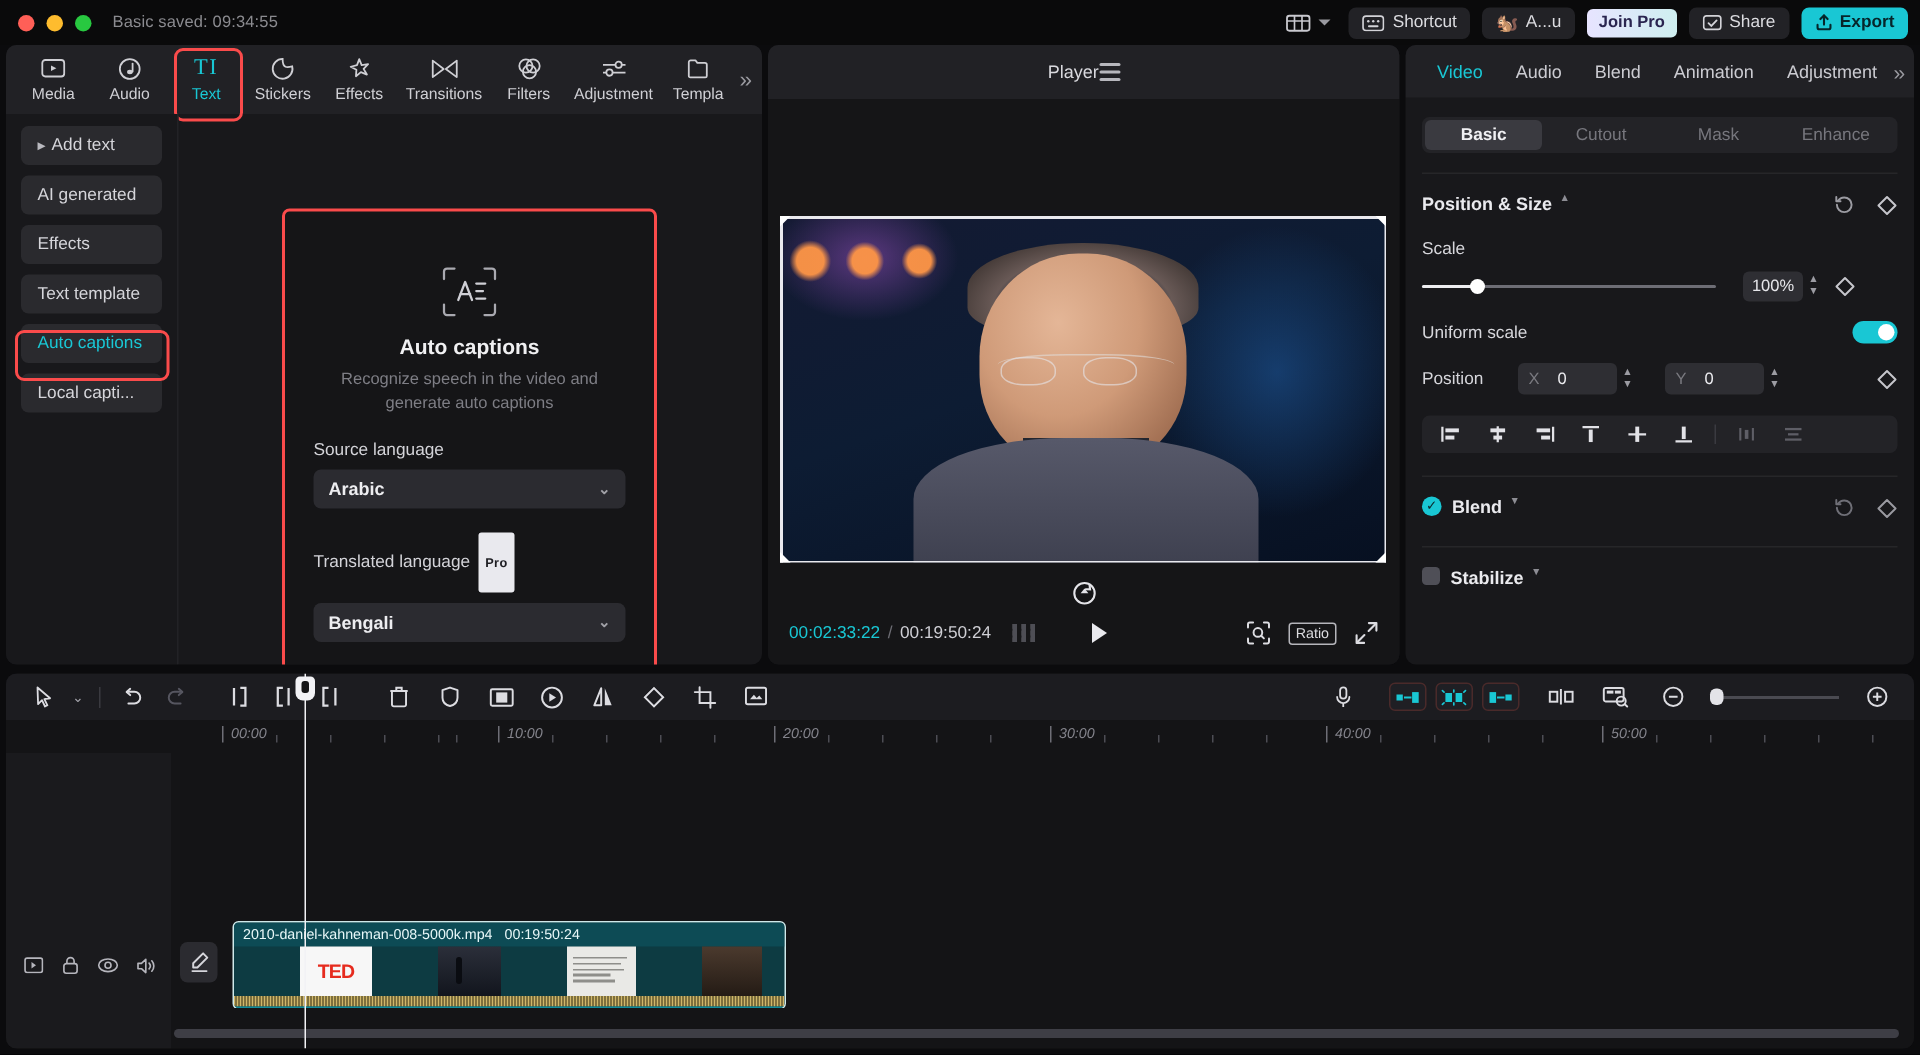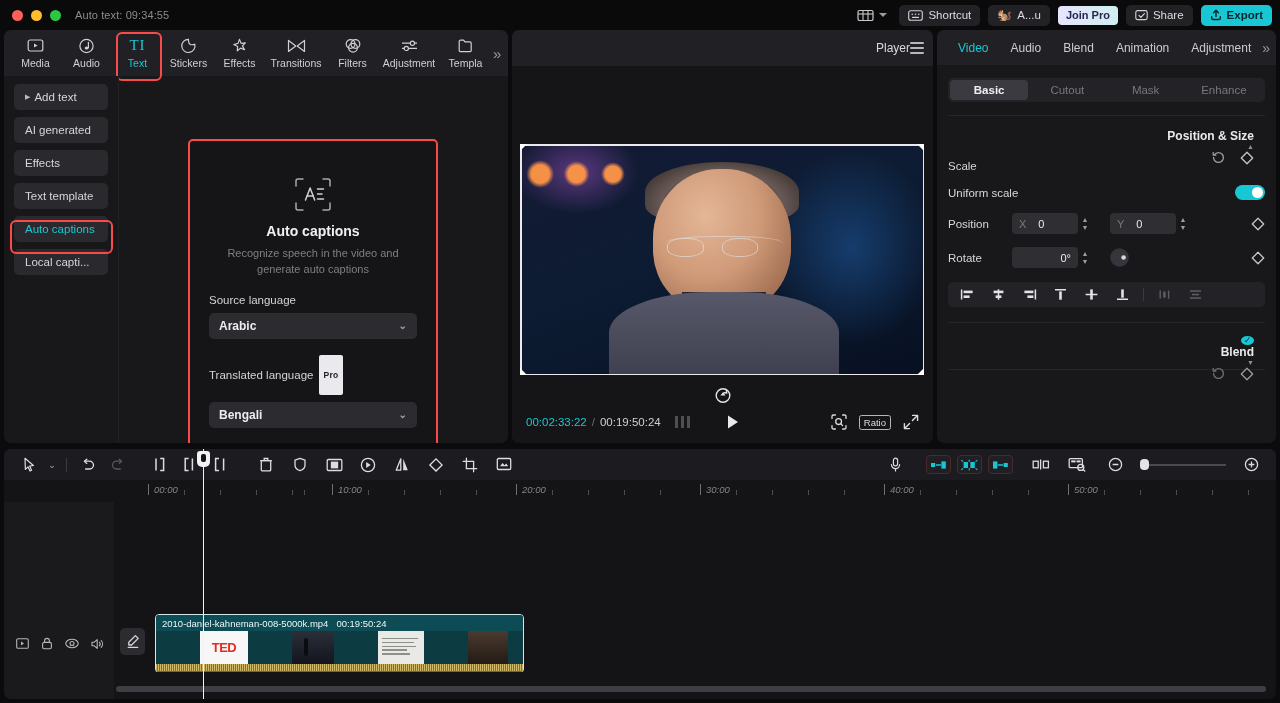--- a/index.html
+++ b/index.html
@@ -123,21 +123,21 @@
     font-size: 12px; color: #f2feff;
   }
 
   
   .player-panel {
     position: absolute; left: 512px; top: 30px; width: 421px; height: 413px;
     background: #18181b; border-radius: 7px; overflow: hidden;
   }
   .player-head {
     height: 36px; background: #212125; display: flex; align-items: center;
-    justify-content: flex-end; padding: 0 9px;
+    justify-content: center; padding: 0 20px;
   }
   .player-head .ph-title { font-size: 12px; color: #d9d9de; }
   .burger { display: flex; flex-direction: column; gap: 3px; }
   .burger i { display: block; width: 14px; height: 2px; background: #b7b7bd; border-radius: 1px; }
   .stage { position: relative; height: 377px; background: #151517; }
   .video-box {
     position: absolute; left: 8px; top: 78px; width: 404px; height: 231px;
     background: #06060a; overflow: hidden;
   }
   .video-bg {
@@ -222,21 +222,21 @@
     margin: 13px 11px 0 11px; height: 24px; background: #232327; border-radius: 5px;
     display: flex; align-items: center; padding: 2px;
   }
   .seg-item {
     flex: 1; height: 20px; display: flex; align-items: center; justify-content: center;
     font-size: 11.5px; color: #77777e; border-radius: 4px;
   }
   .seg-item.active { background: #3a3a40; color: #f0f0f3; font-weight: 600; }
   .rp-divider { height: 1px; background: #262629; margin: 13px 11px 0 11px; }
   .sec-head {
-    display: flex; align-items: flex-end; padding: 0 22px; margin-top: 13px; height: 18px; flex-direction: column;
+    display: flex; align-items: flex-start; padding: 0 11px; margin-top: 13px; height: 18px;
   }
   .sec-title { font-size: 12px; color: #eaeaee; font-weight: 600; }
   .sec-tri { margin-left: 5px; color: #8d8d94; font-size: 7px; }
   .sec-actions { margin-left: auto; display: flex; align-items: center; gap: 14px; }
   .row { display: flex; align-items: center; padding: 0 11px; margin-top: 13px; }
   .row-label { font-size: 11.5px; color: #d6d6db; }
   .slider-row { padding: 0 11px; margin-top: 9px; display: flex; align-items: center; }
   .slider { position: relative; width: 196px; height: 14px; display: flex; align-items: center; }
   .slider .track { width: 100%; height: 2px; background: #6d6d75; border-radius: 2px; }
   .slider .fill { position: absolute; left: 0; top: 6px; height: 2px; background: #ededf0; border-radius: 2px; }
@@ -333,21 +333,21 @@
 </head>
 <body>
 
 <div class="app">
 
   <div class="titlebar">
     <div class="traffic">
       <span class="dot red"></span>
       <span class="dot yellow"></span>
       <span class="dot green"></span>
-      <span class="autosave">Auto text: 09:34:55</span>
+      <span class="autosave">Basic saved: 09:34:55</span>
     </div>
     <div class="tb-right">
       <div class="tb-btn plain">
         <span>
           <svg width="17" height="13" viewBox="0 0 17 13">
               <rect x="1" y="1.5" width="15" height="10" rx="1.6" fill="none" stroke="#c9c9cf" stroke-width="1.2"></rect>
               <line x1="6" y1="1.5" x2="6" y2="11.5" stroke="#c9c9cf" stroke-width="1.1"></line>
               <line x1="11" y1="1.5" x2="11" y2="11.5" stroke="#c9c9cf" stroke-width="1.1"></line>
               <line x1="1" y1="5" x2="16" y2="5" stroke="#c9c9cf" stroke-width="1.1"></line>
             </svg>
@@ -667,20 +667,37 @@
           <svg width="14" height="14" viewBox="0 0 14 14">
               <path d="M7 1.3l5.7 5.7L7 12.7 1.3 7z" fill="none" stroke="#c6c6cc" stroke-width="1.3" stroke-linejoin="round"></path>
             </svg>
         </span>
       </span>
     </div>
 
     <div class="row">
       <span class="row-label">Scale</span>
     </div>
+    <div class="slider-row">
+      <span class="slider">
+        <span class="track"></span>
+        <span class="fill" style="width:37px"></span>
+        <span class="knob" style="left:32px"></span>
+      </span>
+      <span class="numbox" style="margin-left:18px;width:40px">100%</span>
+      <span class="stepper">
+          <i>▲</i>
+          <i>▼</i>
+        </span>
+      <span style="margin-left:7px">
+        <svg width="14" height="14" viewBox="0 0 14 14">
+            <path d="M7 1.3l5.7 5.7L7 12.7 1.3 7z" fill="none" stroke="#c6c6cc" stroke-width="1.3" stroke-linejoin="round"></path>
+          </svg>
+      </span>
+    </div>
 
     <div class="row">
       <span class="row-label">Uniform scale</span>
       <span style="margin-left:auto" class="toggle">
           <span class="tk"></span>
         </span>
     </div>
 
     <div class="row">
       <span class="row-label" style="width:64px">Position</span>
@@ -700,41 +717,20 @@
           <i>▲</i>
           <i>▼</i>
         </span>
       <span style="margin-left:auto">
         <svg width="14" height="14" viewBox="0 0 14 14">
             <path d="M7 1.3l5.7 5.7L7 12.7 1.3 7z" fill="none" stroke="#c6c6cc" stroke-width="1.3" stroke-linejoin="round"></path>
           </svg>
       </span>
     </div>
 
-    <div class="row">
-      <span class="row-label" style="width:64px">Rotate</span>
-      <span class="xy-box" style="justify-content:flex-end">
-        <span class="vv">0°</span>
-      </span>
-      <span class="stepper">
-          <i>▲</i>
-          <i>▼</i>
-        </span>
-      <span style="margin-left:17px">
-        <svg width="21" height="21" viewBox="0 0 21 21">
-            <circle cx="10.5" cy="10.5" r="9.3" fill="#35353b"></circle>
-            <circle cx="14.6" cy="10.5" r="2.3" fill="#d7d7dc"></circle>
-          </svg>
-      </span>
-      <span style="margin-left:auto">
-        <svg width="14" height="14" viewBox="0 0 14 14">
-            <path d="M7 1.3l5.7 5.7L7 12.7 1.3 7z" fill="none" stroke="#c6c6cc" stroke-width="1.3" stroke-linejoin="round"></path>
-          </svg>
-      </span>
-    </div>
 
     <div class="align-bar">
       <span class="align-btn">
         <svg width="15" height="13" viewBox="0 0 15 13">
             <line x1="1.6" y1="1.5" x2="1.6" y2="11.5" stroke="#e2e2e7" stroke-width="1.5"></line>
             <rect x="3.6" y="2.6" width="9" height="2.6" fill="#e2e2e7"></rect>
             <rect x="3.6" y="7.4" width="6" height="2.6" fill="#e2e2e7"></rect>
           </svg>
       </span>
       <span class="align-btn">
@@ -804,20 +800,25 @@
         <span>
           <svg width="14" height="14" viewBox="0 0 14 14">
               <path d="M7 1.3l5.7 5.7L7 12.7 1.3 7z" fill="none" stroke="#9a9aa1" stroke-width="1.3" stroke-linejoin="round"></path>
             </svg>
         </span>
       </span>
     </div>
 
     <div class="rp-divider" style="margin-top:15px"></div>
 
+    <div class="sec-head">
+      <span class="chk-sq"></span>
+      <span class="sec-title" style="margin-left:7px">Stabilize</span>
+      <span class="sec-tri">▼</span>
+    </div>
   </div>
 
   <div class="timeline">
     <div class="tl-toolbar">
       <span class="tl-btn">
         <svg width="13" height="15" viewBox="0 0 13 15">
             <path d="M2 1.3l8.4 7.2-3.8.6 2 4.1-1.6.8-2-4.2-2.6 2.6z" fill="none" stroke="#dcdce1" stroke-width="1.2" stroke-linejoin="round"></path>
           </svg>
       </span>
       <span class="tl-btn" style="width:16px">

